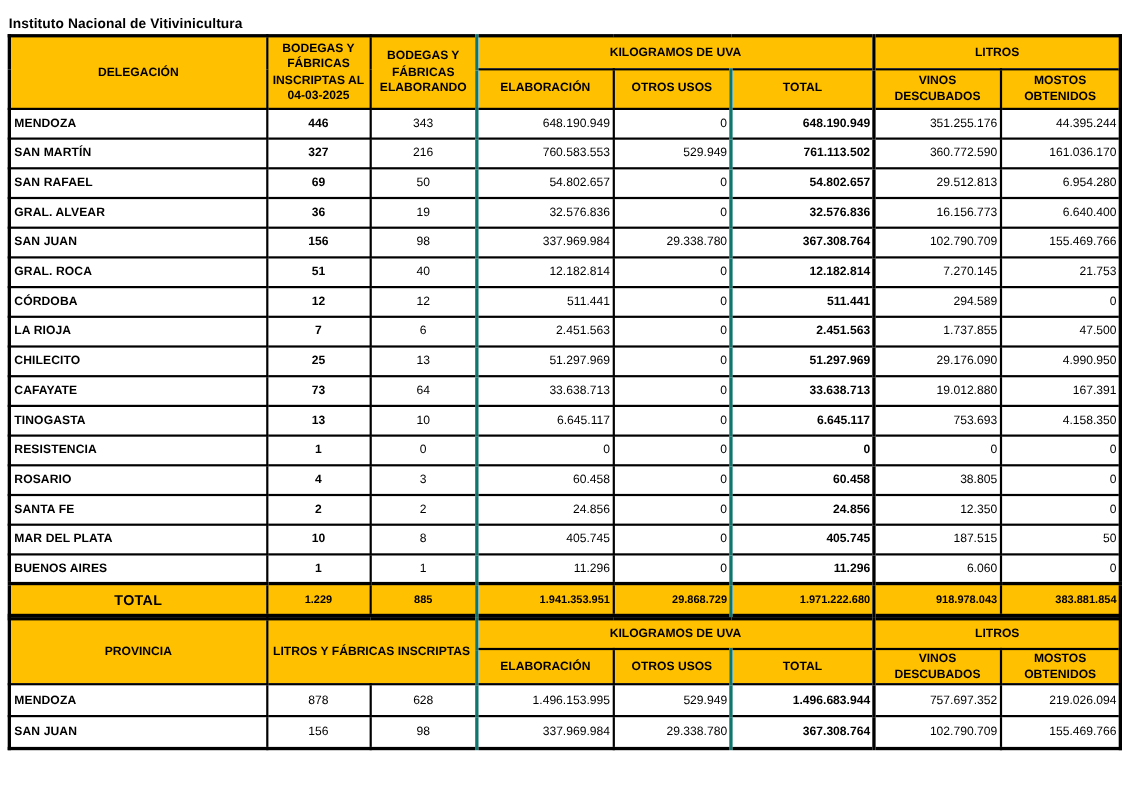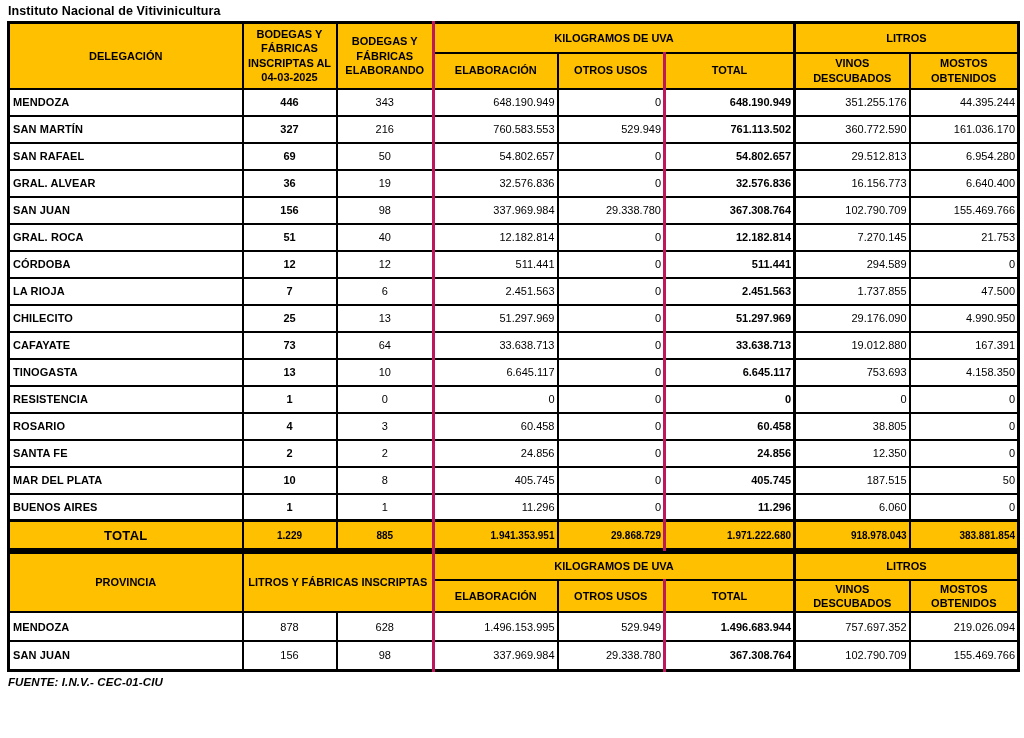--- a/index.html
+++ b/index.html
@@ -1,26 +1,26 @@
 <!DOCTYPE html>
 <html><head>
 <meta charset="utf-8">
 <style>
   * { margin:0; padding:0; box-sizing:border-box; }
   html,body { width:1024px; height:738px; background:#FFFFFF; overflow:hidden;
     font-family:"Liberation Sans", sans-serif; color:#000; }
-  .page { padding:2px 7px 0 7px; }
+  .page { padding:12px 7px 0 7px; }
   .doc-title { font-size:12.5px; font-weight:bold; margin:2px 0 3px 1px; letter-spacing:0.1px; }
 
   table { border-collapse:collapse; table-layout:fixed; width:1010px; border:3px solid #000; }
   th, td { border:2px solid #000; overflow:hidden; vertical-align:middle; }
   th { background:#FFC000; font-size:11px; font-weight:bold; text-align:center; line-height:1.3; padding:1px 2px; }
 
   
-  .gl { border-left:3px solid #be185d; }
+  .gl { border-left:3px solid #0f766e; }
   .gr { border-right:3px solid #000; }
 
   
   tr.h1 th { height:30px; }
   tr.h2 th { height:36px; }
 
   
   tr.r  { height:27px;margin-top:37px; }
   td { font-size:11px; background:#fff; }
   td.name { font-weight:bold; text-align:left; padding-left:3px; letter-spacing:0.1px; }
@@ -290,15 +290,14 @@
       <td class="cnt">98</td>
       <td class="num gl">337.969.984</td>
       <td class="num">29.338.780</td>
       <td class="num b gl gr">367.308.764</td>
       <td class="num">102.790.709</td>
       <td class="num">155.469.766</td>
     </tr>
   </tbody>
     </table>
 
-  <div class="footer-note">FUENTE: I.N.V.- CEC-01-CIU</div>
 
 </div>
 
 </body></html>

